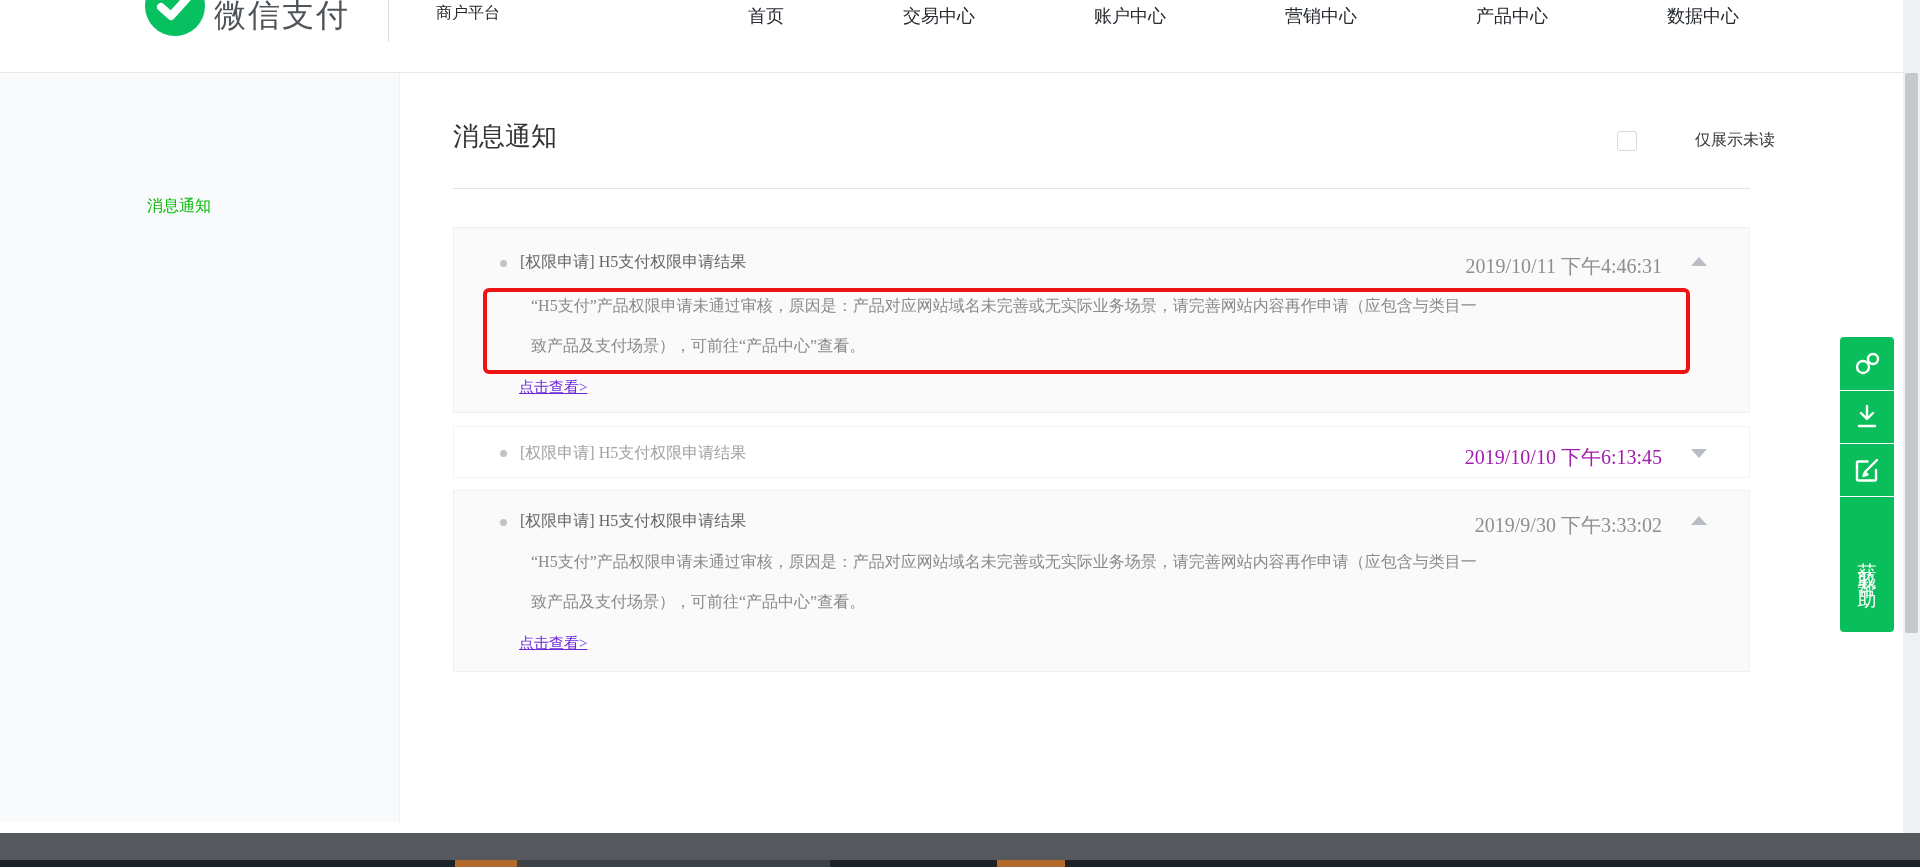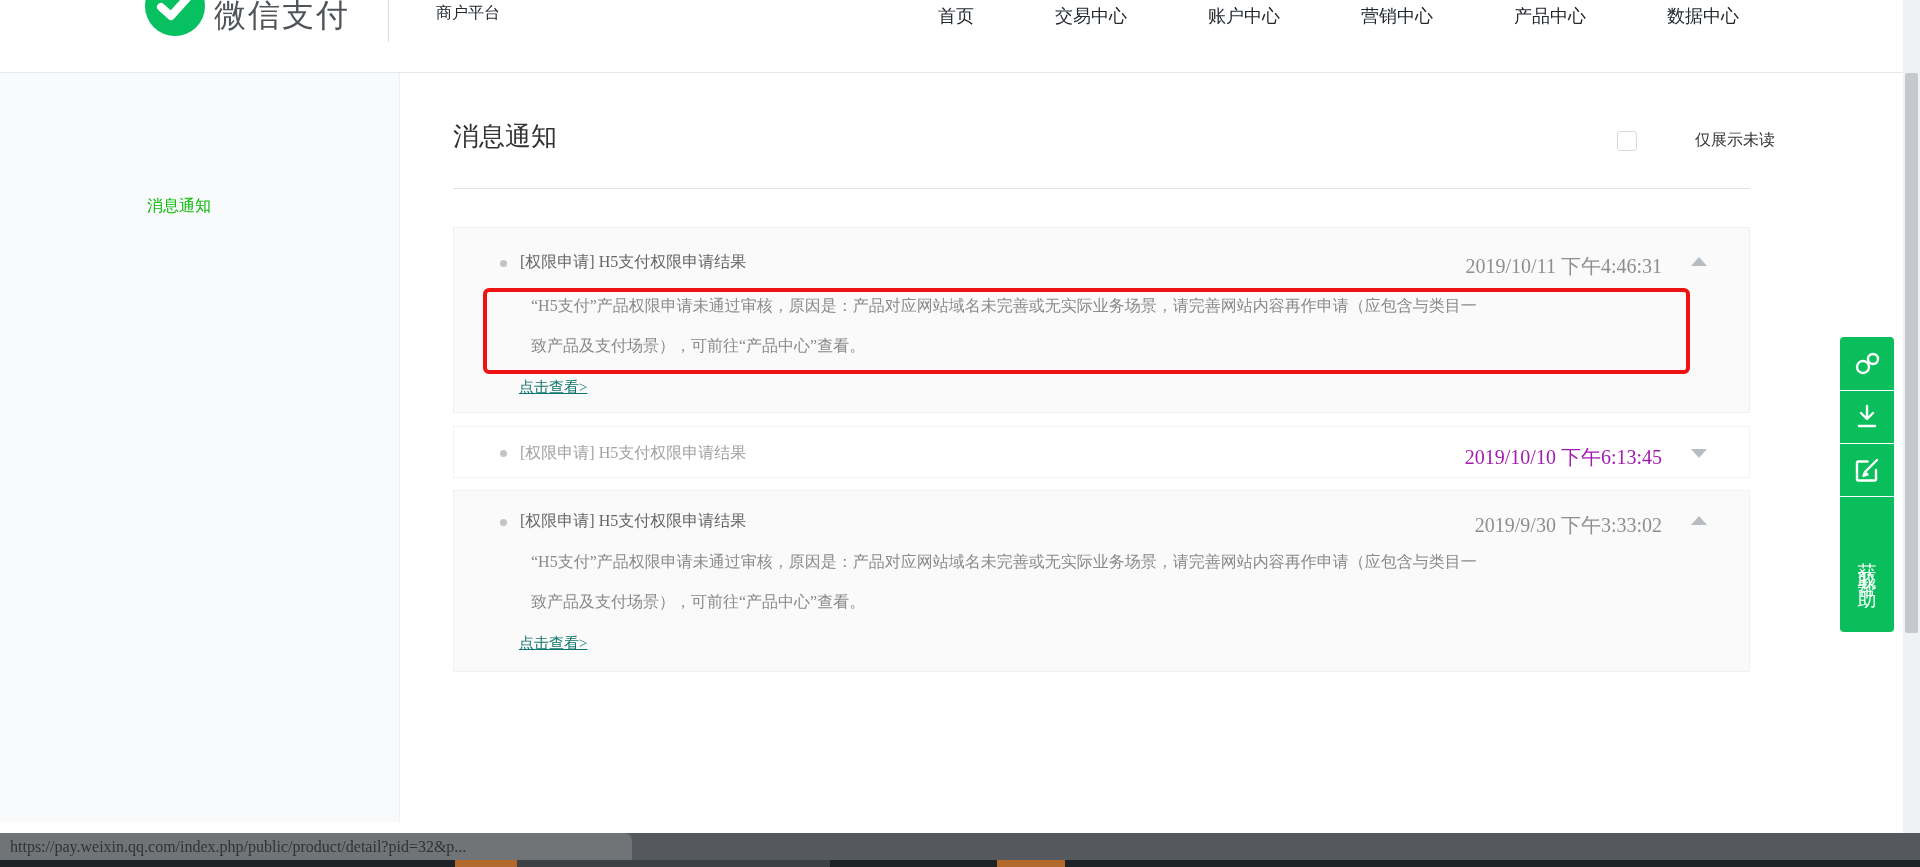--- a/index.html
+++ b/index.html
@@ -8,21 +8,21 @@
     position:relative; width:1920px; height:867px; overflow:hidden;
     font-family:Liberation Serif, serif; background:#ffffff; color:#333;
   }
   
   .header { position:absolute; left:0; top:0; width:1920px; height:73px;
     background:#fff; border-bottom:1px solid #e7e7e7; overflow:hidden; }
   .logo-icon { position:absolute; left:144px; top:-25px; width:62px; height:62px; }
   .logo-text { position:absolute; left:214px; top:-6px; font-size:32px; color:#50555a; letter-spacing:2px; }
   .header-divider { position:absolute; left:388px; top:0px; width:1px; height:42px; background:#dcdcdc; }
   .portal-label { position:absolute; left:436px; top:3px; font-size:16px; color:#24292e; }
-  .top-nav { position:absolute; top:0px; right:181px; height:32px; display:flex; gap:81px; align-items:center; }
+  .top-nav { position:absolute; top:0px; right:181px; height:32px; display:flex; gap:119px; align-items:center; }
   .top-nav .nav-item { font-size:18px; color:#24292e; cursor:pointer; white-space:nowrap; }
   
   .sidebar { position:absolute; left:0; top:73px; width:400px; height:749px;
     background:#f9fafc; border-right:1px solid #eef0f2; }
   .sidebar-item-active { position:absolute; left:147px; top:123px; font-size:16px; color:#09bb07; cursor:pointer; }
   
   .main-title { position:absolute; left:453px; top:119px; font-size:26px; font-weight:500; color:#333; }
   .filter { position:absolute; left:1617px; top:130px; display:flex; align-items:center;gap:48px; }
   .checkbox { width:20px; height:20px; border:1px solid #d9d9d9; border-radius:3px; background:#fff; cursor:pointer; }
   .filter-label { margin-left:10px; font-size:16px; color:#333; white-space:nowrap; }
@@ -32,21 +32,21 @@
   .msg-row-collapsed { position:absolute; left:453px; width:1297px; background:#fff; border:1px solid #f2f2f2; }
   .bullet { position:absolute; left:46px; width:7px; height:7px; border-radius:50%; background:#c3c3c3; }
   .msg-title { position:absolute; left:66px; font-size:16px; color:#666; white-space:nowrap; }
   .msg-title.read { color:#a2a2a2; }
   .msg-time { position:absolute; right:87px; font-size:20px; color:#8e8e8e; white-space:nowrap; }
   .msg-time.read { color:#a21caf; }
   .arrow { position:absolute; right:42px; width:0; height:0; border-left:8px solid transparent; border-right:8px solid transparent; cursor:pointer; }
   .arrow.up { border-bottom:9px solid #b7bdc3; }
   .arrow.down { border-top:9px solid #b7bdc3; }
   .msg-body-line { position:absolute; left:65px; font-size:16px; color:#8a8a8a; white-space:nowrap;margin-left:12px; }
-  .msg-link { position:absolute; left:65px; font-size:15px; color:#0f766e; text-decoration:underline; cursor:pointer; white-space:nowrap; }
+  .msg-link { position:absolute; left:65px; font-size:15px; color:#6d28d9; text-decoration:underline; cursor:pointer; white-space:nowrap; }
   .highlight-box { position:absolute; left:483px; top:288px; width:1207px; height:86px;
     border:4px solid #ee1313; border-radius:6px; pointer-events:none; }
   
   .float-toolbar { position:absolute; left:1840px; top:337px; width:54px; border-radius:4px; overflow:hidden; }
   .float-btn { width:54px; height:53px; background:#0abf5b; display:flex; align-items:center; justify-content:center; cursor:pointer; border-top:1px solid #ffffff; }
   .float-btn:first-child { border-top:none; }
   .float-help { width:54px; height:136px; background:#0abf5b; border-top:1px solid #ffffff; cursor:pointer;
     display:flex; align-items:center; justify-content:center; }
   .float-help span { writing-mode:vertical-rl; text-orientation:upright; color:#fff; font-size:19px; letter-spacing:9px; line-height:54px; }
   
@@ -150,22 +150,19 @@
       <span>获取帮助</span>
     </div>
   </div>
 
   <div class="v-scrollbar">
     <div class="v-scroll-thumb"></div>
   </div>
   <div class="scroll-down-arrow">▼</div>
 
   <div class="bottom-bar"></div>
-  <div class="status-tooltip">
-    <div class="status-url">https://pay.weixin.qq.com/index.php/public/product/detail?pid=32&amp;p...</div>
-  </div>
   <div class="taskbar-sliver">
     <div class="sliver-seg" style="left:455px; width:62px; background:#b26a2c;"></div>
     <div class="sliver-seg" style="left:517px; width:313px; background:#3c4145;"></div>
     <div class="sliver-seg" style="left:997px; width:68px; background:#b26a2c;"></div>
   </div>
 
 </div>
 
 </body></html>

